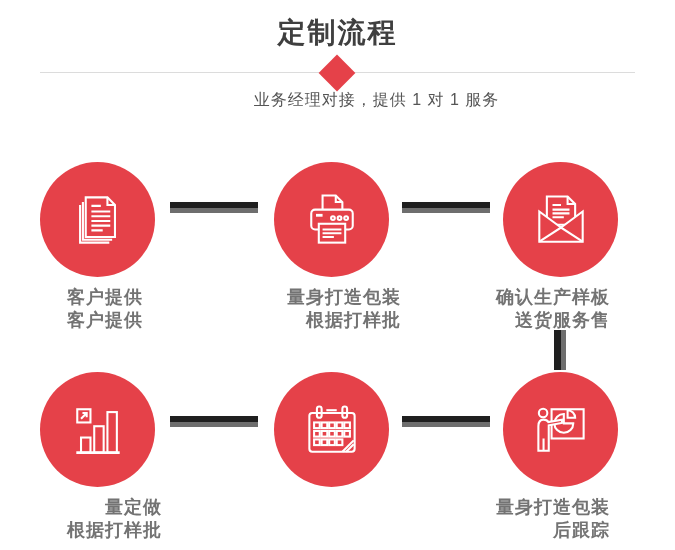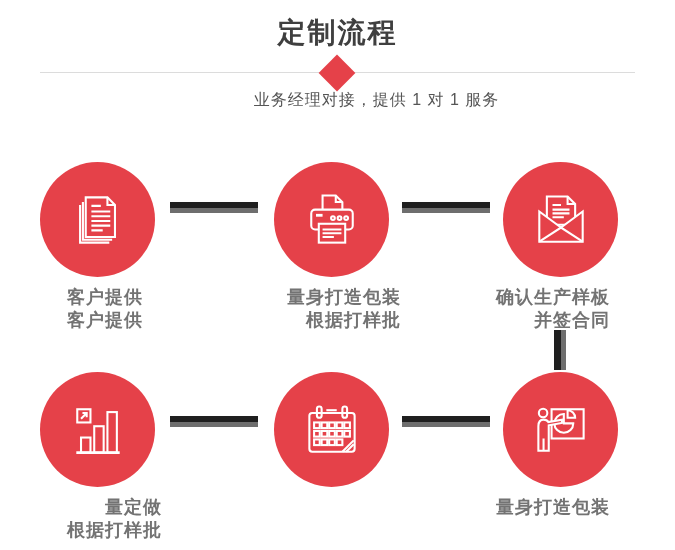--- a/index.html
+++ b/index.html
@@ -119,21 +119,21 @@
     <svg viewBox="0 0 70 70">
       <path class="mask" d="M20,10 H42 L50,18 V40 H20 Z"></path>
       <path d="M42,10 V18 H50"></path>
       <path d="M26,19 H35 M26,24 H44 M26,28 H44 M26,32 H38"></path>
       <path class="mask" d="M12,26 L35,43 L58,26 V58 H12 Z"></path>
       <path d="M12,58 L35,43 L58,58"></path>
     </svg>
   </div>
   <div class="step-label l3 lr1">
     <div>确认生产样板</div>
-    <div>并签合同</div>
+    <div>送货服务售</div>
   </div>
 
   <div class="circle c1 r2">
     <svg viewBox="0 0 70 70">
       <path class="thick" d="M12,59 H58"></path>
       <rect x="17" y="43" width="10" height="16"></rect>
       <rect x="31" y="31" width="10" height="28"></rect>
       <rect x="45" y="16" width="10" height="43"></rect>
       <rect x="13" y="13" width="14" height="14"></rect>
       <path d="M17,23 L23,17 M18.5,17 H23 V21.5"></path>
@@ -173,15 +173,16 @@
       <rect x="25" y="13" width="34" height="31"></rect>
       <path d="M38,18 A10,10 0 1 0 48,28 L38,28 Z"></path>
       <path d="M42,22 V14 A8,8 0 0 1 50,22 Z"></path>
       <circle class="mask" cx="16" cy="17" r="4.5"></circle>
       <path class="mask" d="M11,57 V31 Q11,24 16.5,24 Q20,24 21.5,26.5 L36,24 V27.5 L22,30 V57 Z"></path>
       <path d="M16.5,44 V57"></path>
     </svg>
   </div>
   <div class="step-label l3 lr2">
     <div>量身打造包装</div>
+    <div>后跟踪</div>
   </div>
 
 </div>
 
 </body></html>

